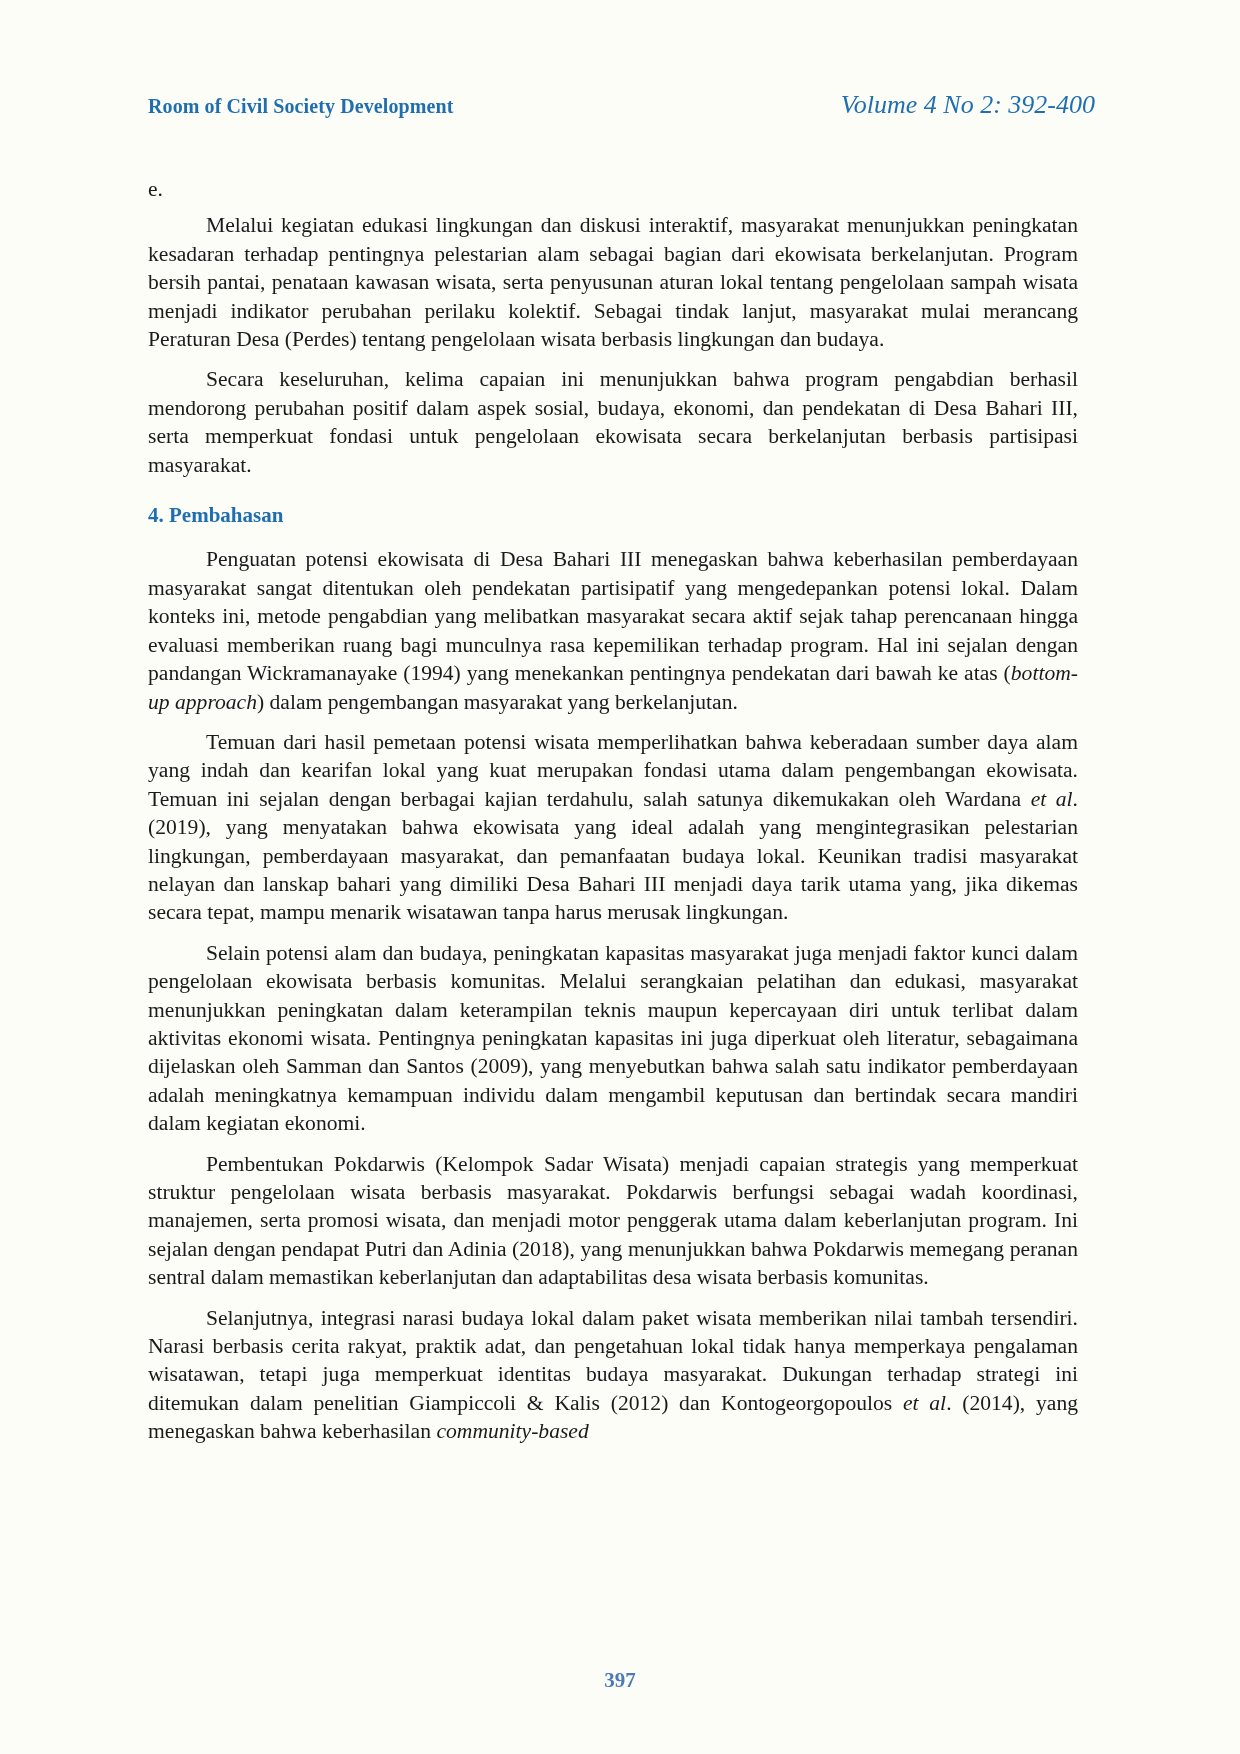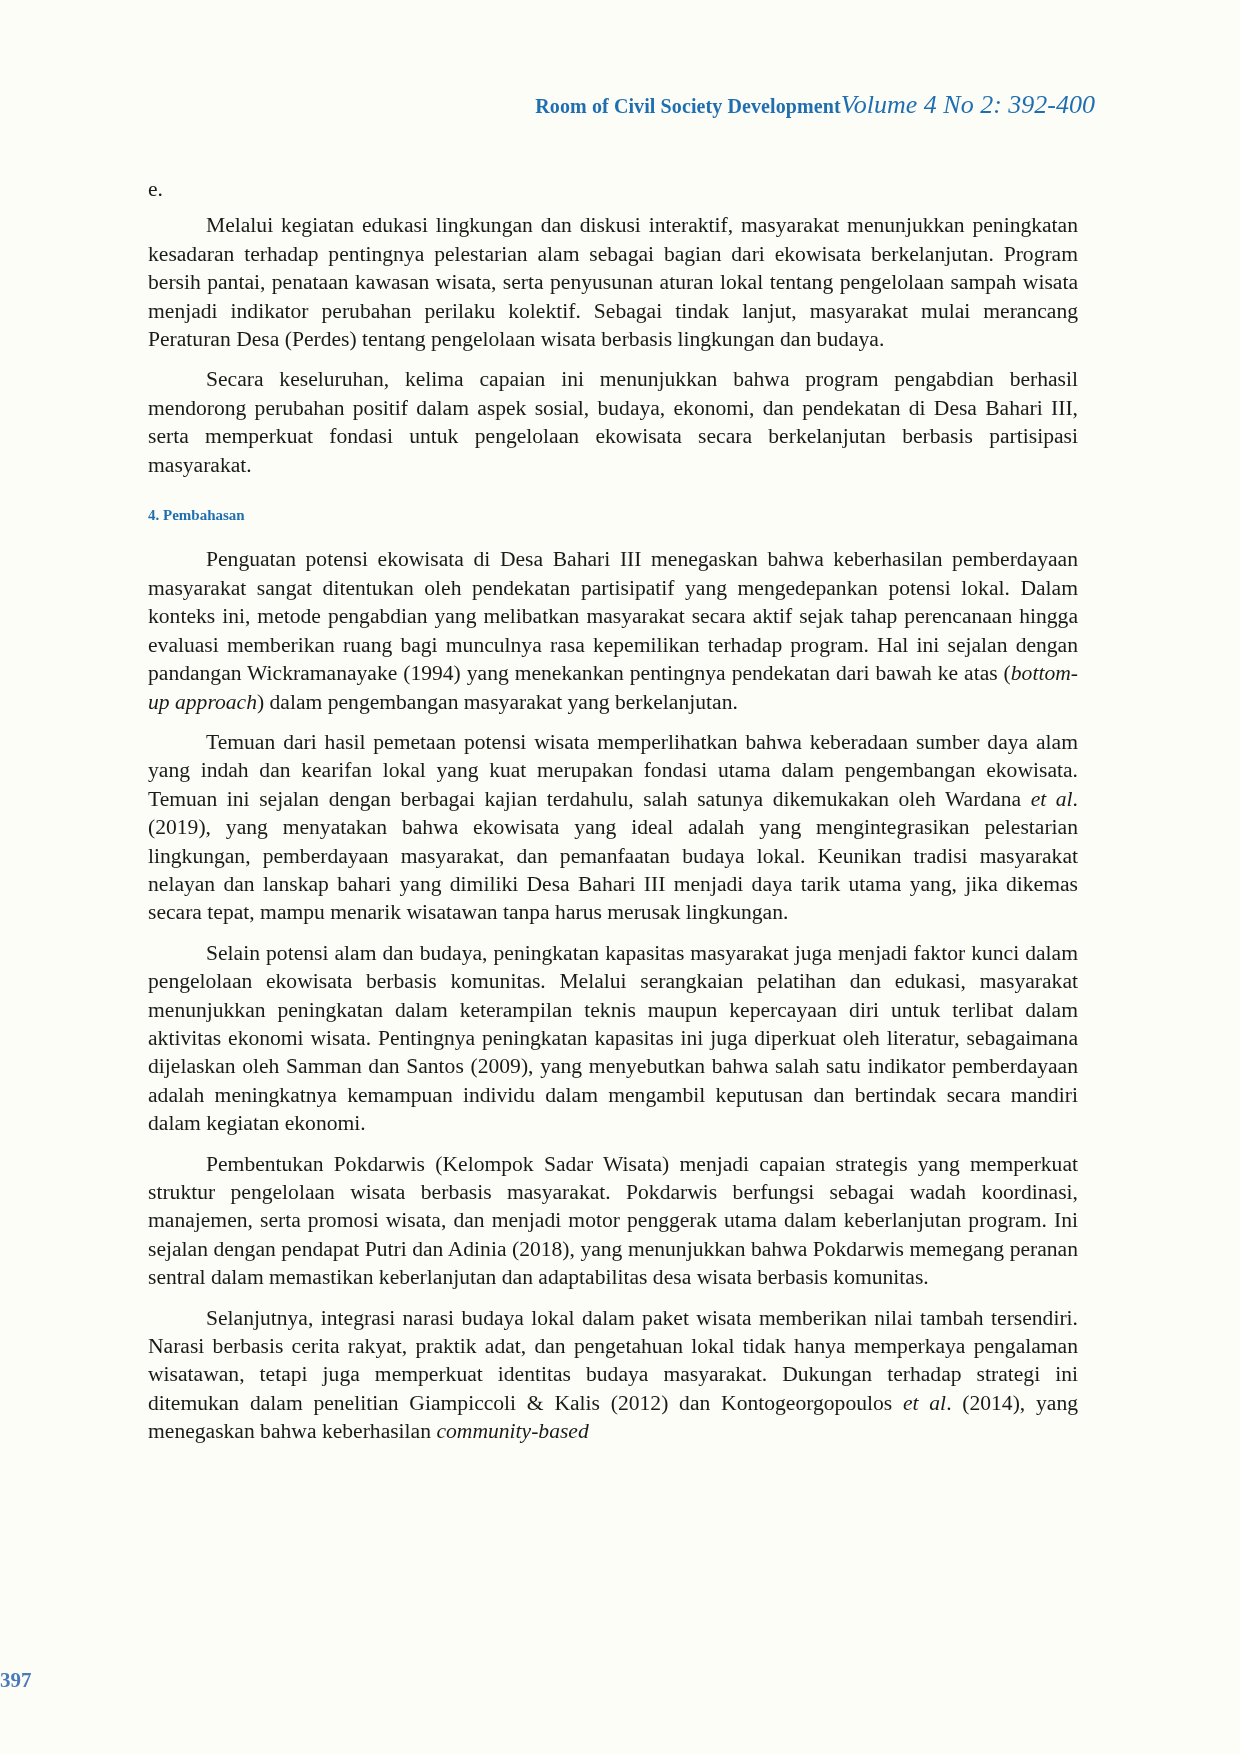--- a/index.html
+++ b/index.html
@@ -14,21 +14,21 @@
       overflow: hidden;
       font-family: "Liberation Serif", "DejaVu Serif", serif;
       color: #1a1a1a;
     }
     .header {
       position: absolute;
       top: 90px;
       left: 148px;
       right: 145px;
       display: flex;
-      justify-content: flex-end;
+      justify-content: space-between;
       align-items: baseline;
       color: #1f6fb0;
     }
     .journal-name {
       font-weight: bold;
       font-size: 20px;
       letter-spacing: 0.1px;
     }
     .volume-info {
       font-style: italic;
@@ -51,29 +51,29 @@
       flex: 0 0 44px;
     }
     p.body {
       margin: 0 16px 12px 0;
       text-align: justify;
       text-indent: 58px;
     }
     .section-heading {
       color: #1f6fb0;
       font-weight: bold;
-      font-size: 15px;
+      font-size: 21px;
       margin: 22px 0 16px 0;
     }
     .page-number {
       position: absolute;
       top: 1668px;
       left: 0;
       width: 1240px;
-      text-align: left;
+      text-align: center;
       font-weight: bold;
       font-size: 21px;
       color: #4a7ab8;
     }
   </style>
 </head>
 <body>
 
 <div class="header">
   <span class="journal-name">Room of Civil Society Development</span>

